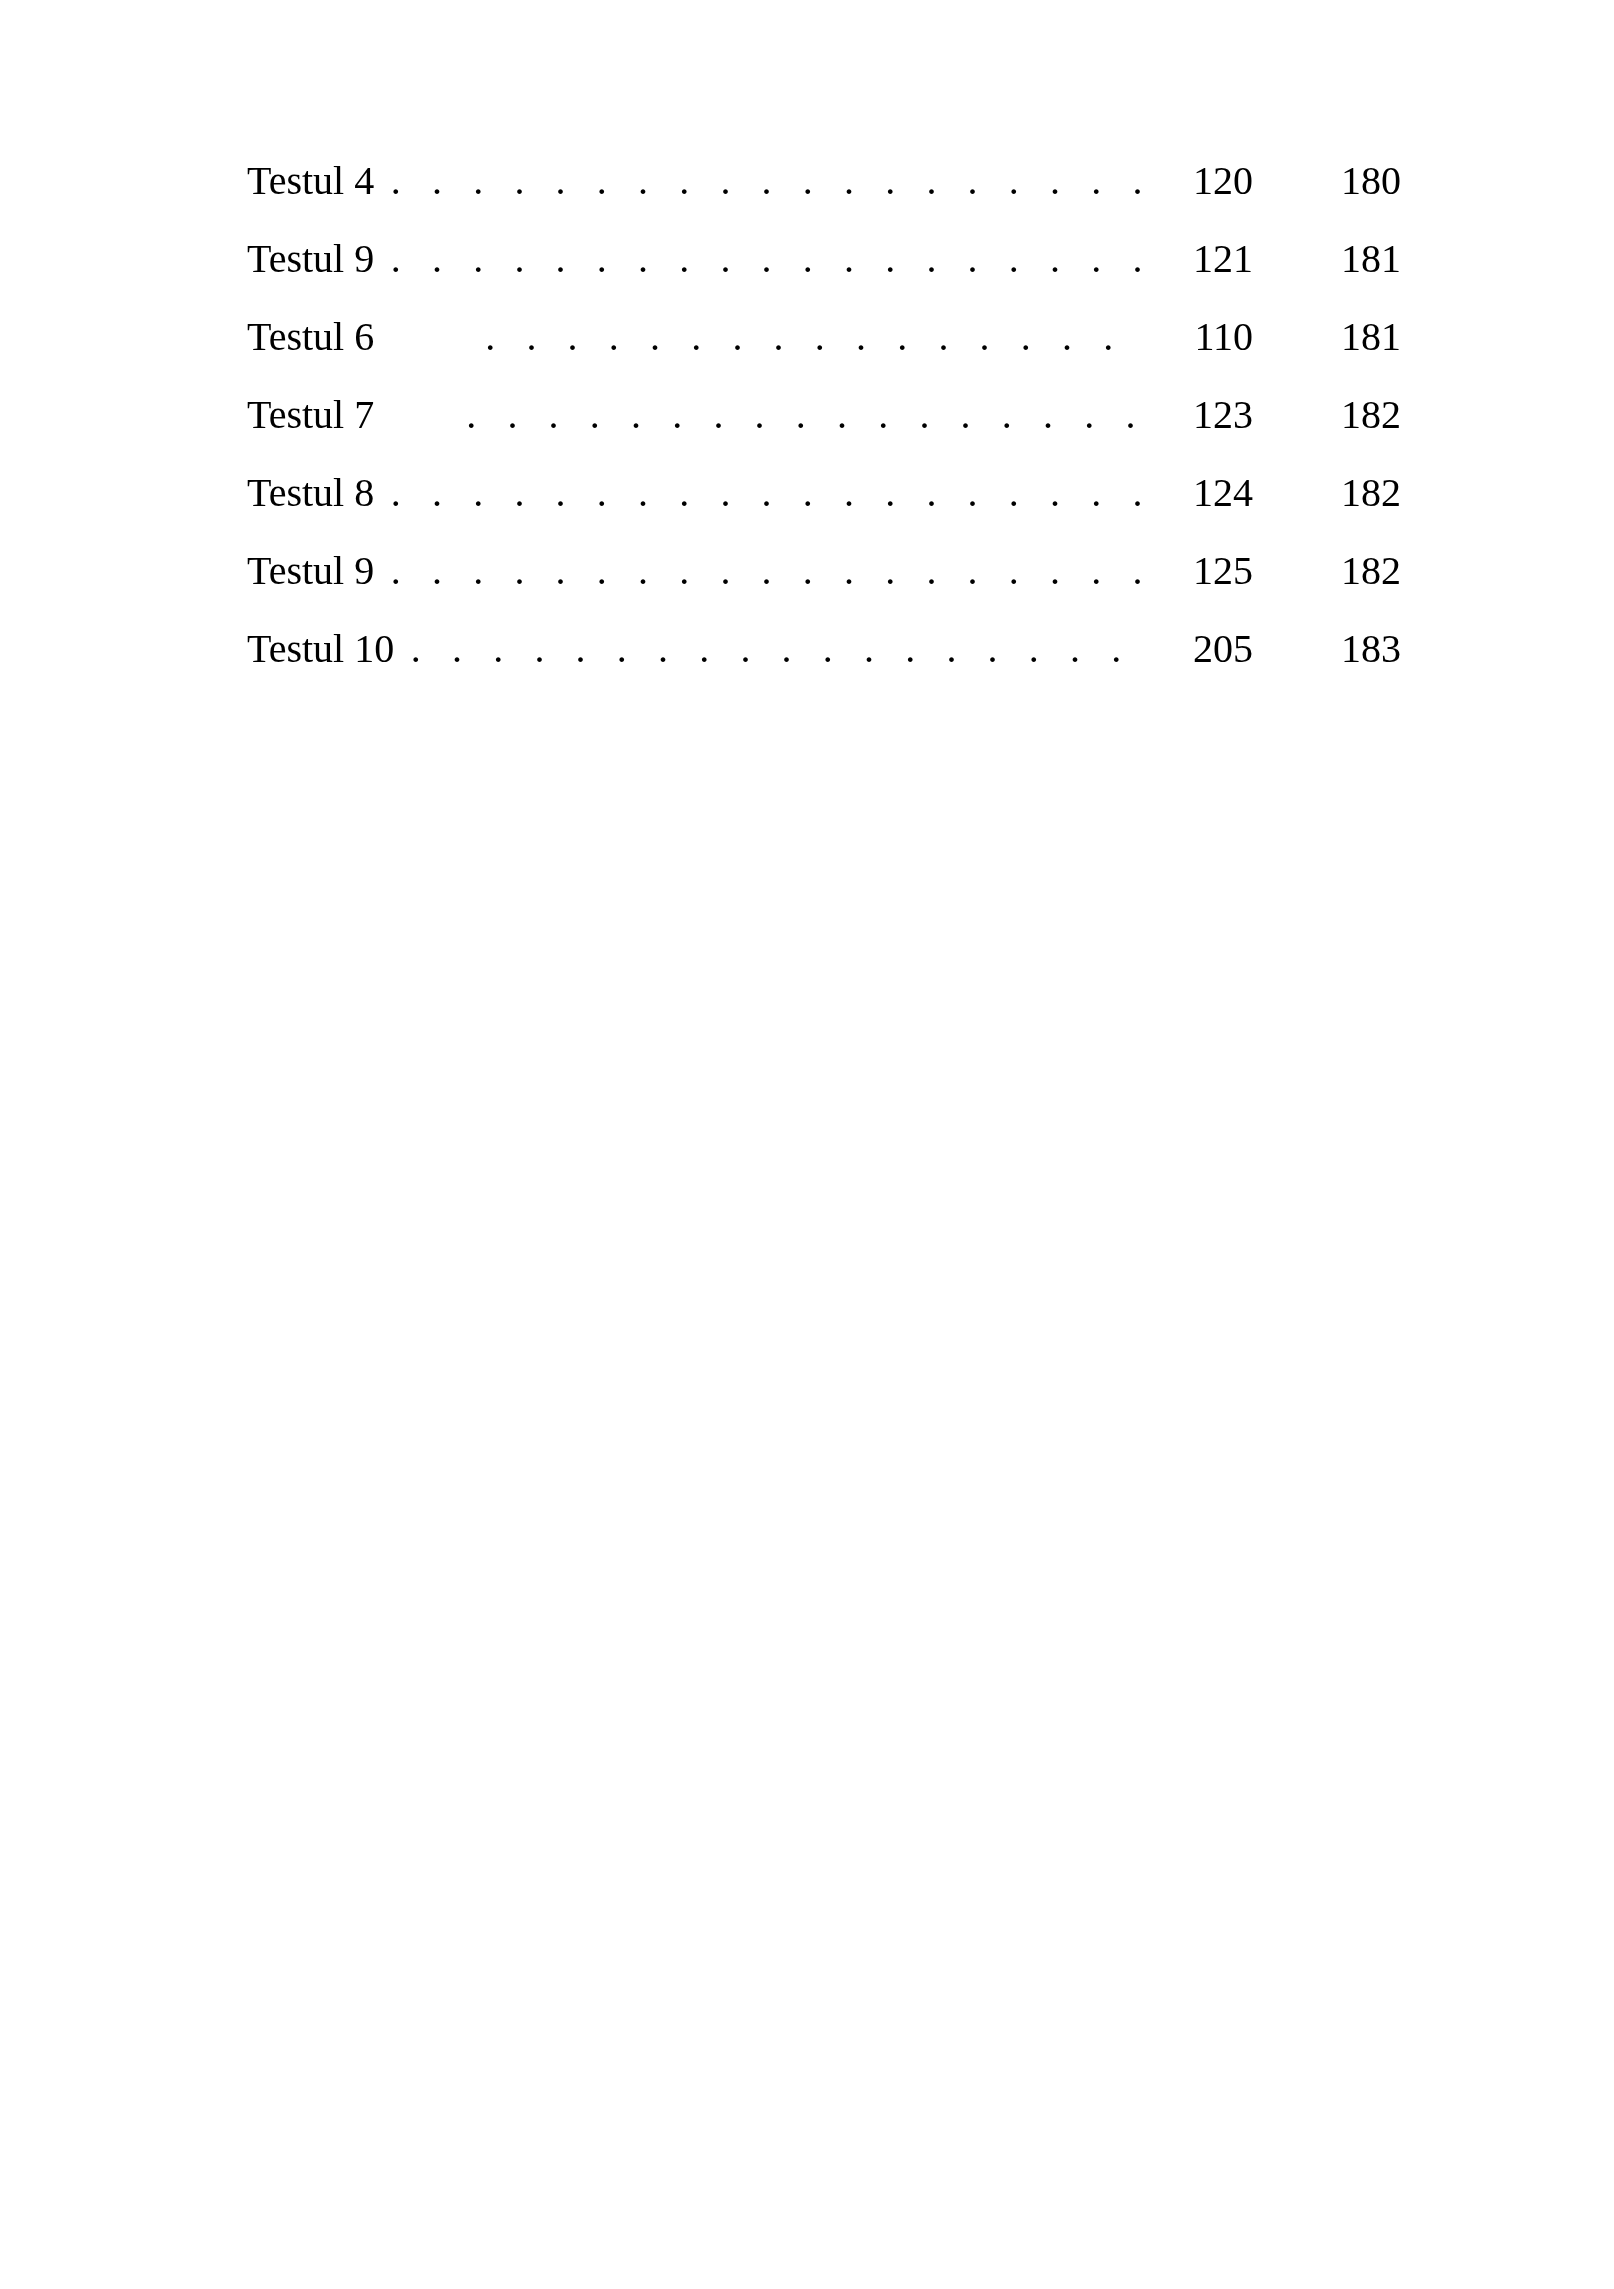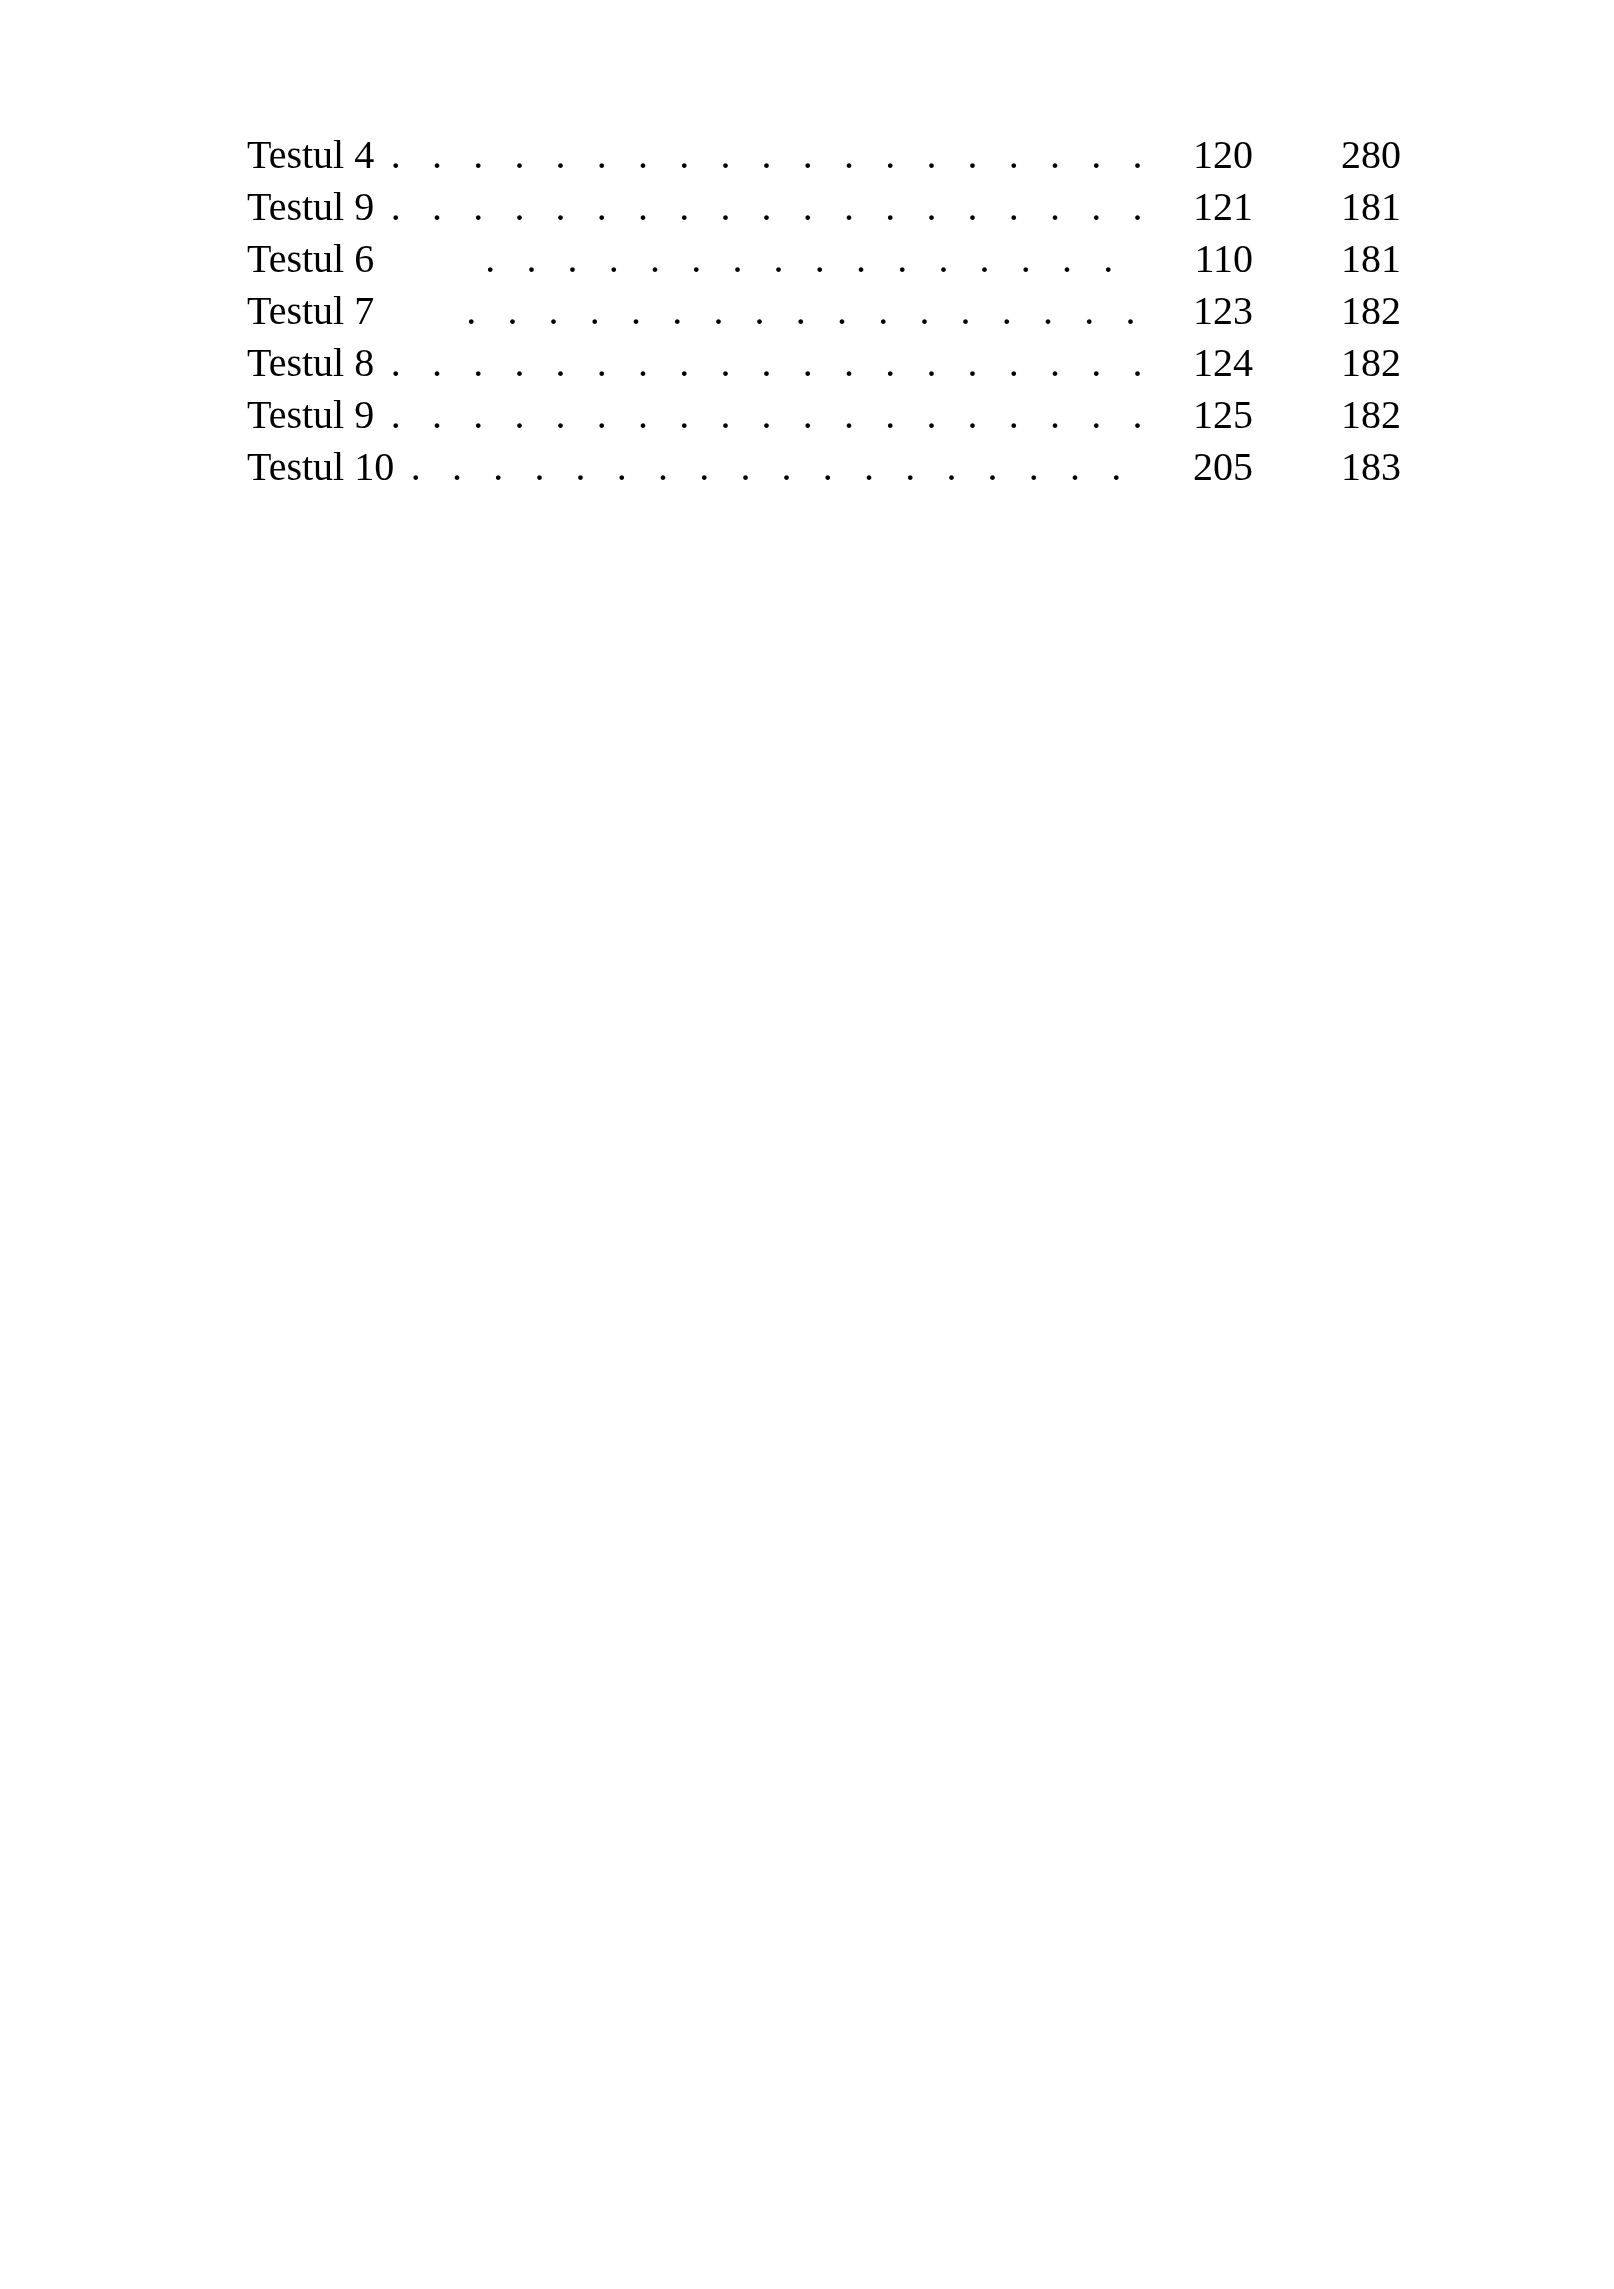--- a/index.html
+++ b/index.html
@@ -30,20 +30,21 @@
   }
   .toc-row {
     display: flex;
     align-items: baseline;
     font-size: 40px;
     line-height: 52px;
     white-space: nowrap;
   }
   .toc-label {
     flex: 0 0 auto;
+    margin-top: 26px;
   }
   .toc-leader {
     flex: 1 1 auto;
     overflow: hidden;
     letter-spacing: 10.6px;
     font-size: 40px;
     text-align: left;
     padding-left: 16.6px;
     padding-right: 5.5px;
     color: #000;
@@ -84,21 +85,21 @@
 <body>
 
 <div class="page">
 
   <div class="toc">
 
     <div class="toc-row lead-indent-1">
       <span class="toc-label">Testul 4</span>
       <span class="toc-leader"><span>. . . . . . . . . . . . . . . . . . . . . . . . . .</span></span>
       <span class="toc-num1">120</span>
-      <span class="toc-num2">280</span>
+      <span class="toc-num2">180</span>
     </div>
 
     <div class="toc-row lead-indent-1">
       <span class="toc-label">Testul 9</span>
       <span class="toc-leader"><span>. . . . . . . . . . . . . . . . . . . . . . . . .</span></span>
       <span class="toc-num1">121</span>
       <span class="toc-num2">181</span>
     </div>
 
     <div class="toc-row lead-indent-2">

